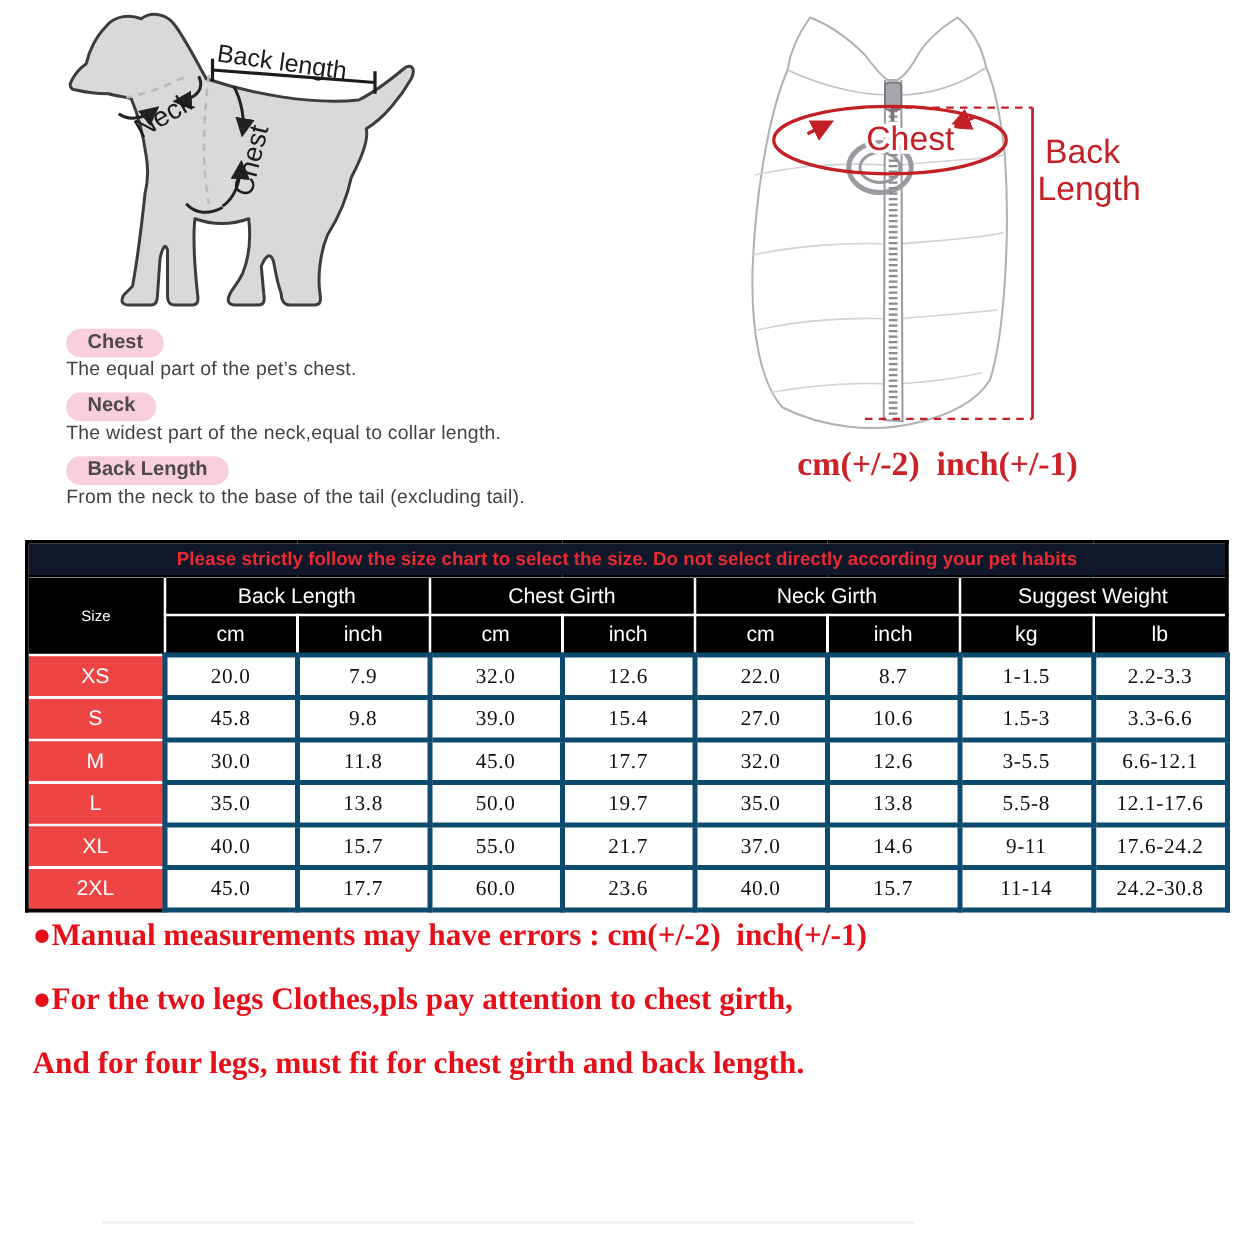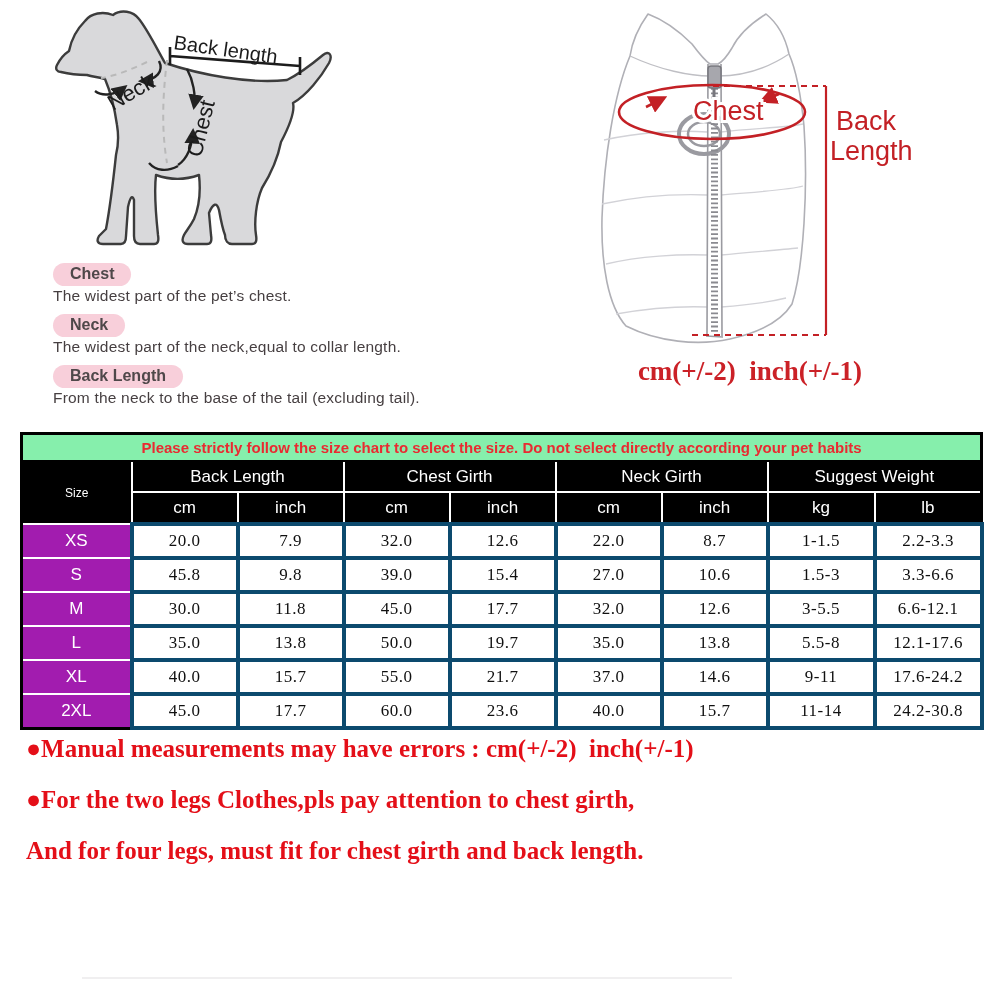--- a/index.html
+++ b/index.html
@@ -19,24 +19,24 @@
   .def-block{margin-bottom:9px;}
   .pill{display:inline-block;background:#f8cfda;color:#4f484a;font-weight:bold;
         font-size:16px;padding:2px 17px 3px 17px;border-radius:13px;}
   .def-text{font-size:15.5px;color:#463f41;margin-top:1px;letter-spacing:.2px;}
 
   
   .size-table{position:absolute;left:20px;top:432px;}
   table{border-collapse:collapse;table-layout:fixed;width:960px;border:3px solid #000;}
   td{text-align:center;vertical-align:middle;padding:0;overflow:hidden;}
   .instr{color:#e92a31;font-size:15px;font-weight:600;height:25px;
-         border-bottom:2px solid #000;background:#86efac;}
+         border-bottom:2px solid #000;background:#0f172a;}
   .hdr{background:#000;color:#fff;border:2px solid #fff;font-size:17px;height:29px;}
   .size-hdr{font-size:12px;}
-  .sizecell{background:#a21caf;color:#fff;border:2px solid #fff;border-right:1px solid #4a4a4a;
+  .sizecell{background:#ef4444;color:#fff;border:2px solid #fff;border-right:1px solid #4a4a4a;
             font-size:17px;height:30px;}
   .cell{border:4px solid #0c4a6e;font-family:"Liberation Serif",serif;font-size:17px;
         color:#101010;height:30px;letter-spacing:.5px;}
 
   
   .notes{position:absolute;left:26px;top:735px;width:950px;color:#e40f18;
          font-family:"Liberation Serif",serif;font-weight:bold;}
   .note-title{font-size:28px;margin:0 0 24px 0;}
   .note-line{font-size:25px;margin:0 0 23px 0;white-space:pre-wrap;}
   .bottom-line{position:absolute;left:82px;top:977px;width:650px;height:2px;background:#f0eff0;}
@@ -161,21 +161,21 @@
     <text x="113" y="112" font-size="27" fill="#c32025" stroke="#ffffff" stroke-width="6" paint-order="stroke">Chest</text>
     <text x="256" y="122" font-size="27" fill="#c32025">Back</text>
     <text x="250" y="152" font-size="27" fill="#c32025">Length</text>
   </svg>
 
   <div class="tolerance">cm(+/-2)  inch(+/-1)</div>
 
   <div class="definitions">
     <div class="def-block">
       <span class="pill">Chest</span>
-      <div class="def-text">The widest part of the pet’s chest.</div>
+      <div class="def-text">The equal part of the pet’s chest.</div>
     </div>
     <div class="def-block">
       <span class="pill">Neck</span>
       <div class="def-text">The widest part of the neck,equal to collar length.</div>
     </div>
     <div class="def-block">
       <span class="pill">Back Length</span>
       <div class="def-text">From the neck to the base of the tail (excluding tail).</div>
     </div>
   </div>

